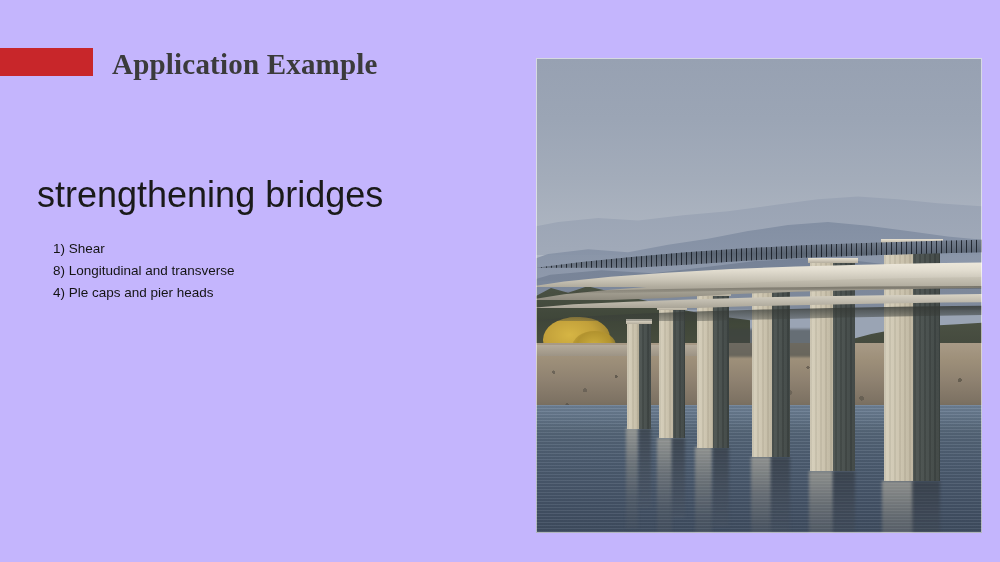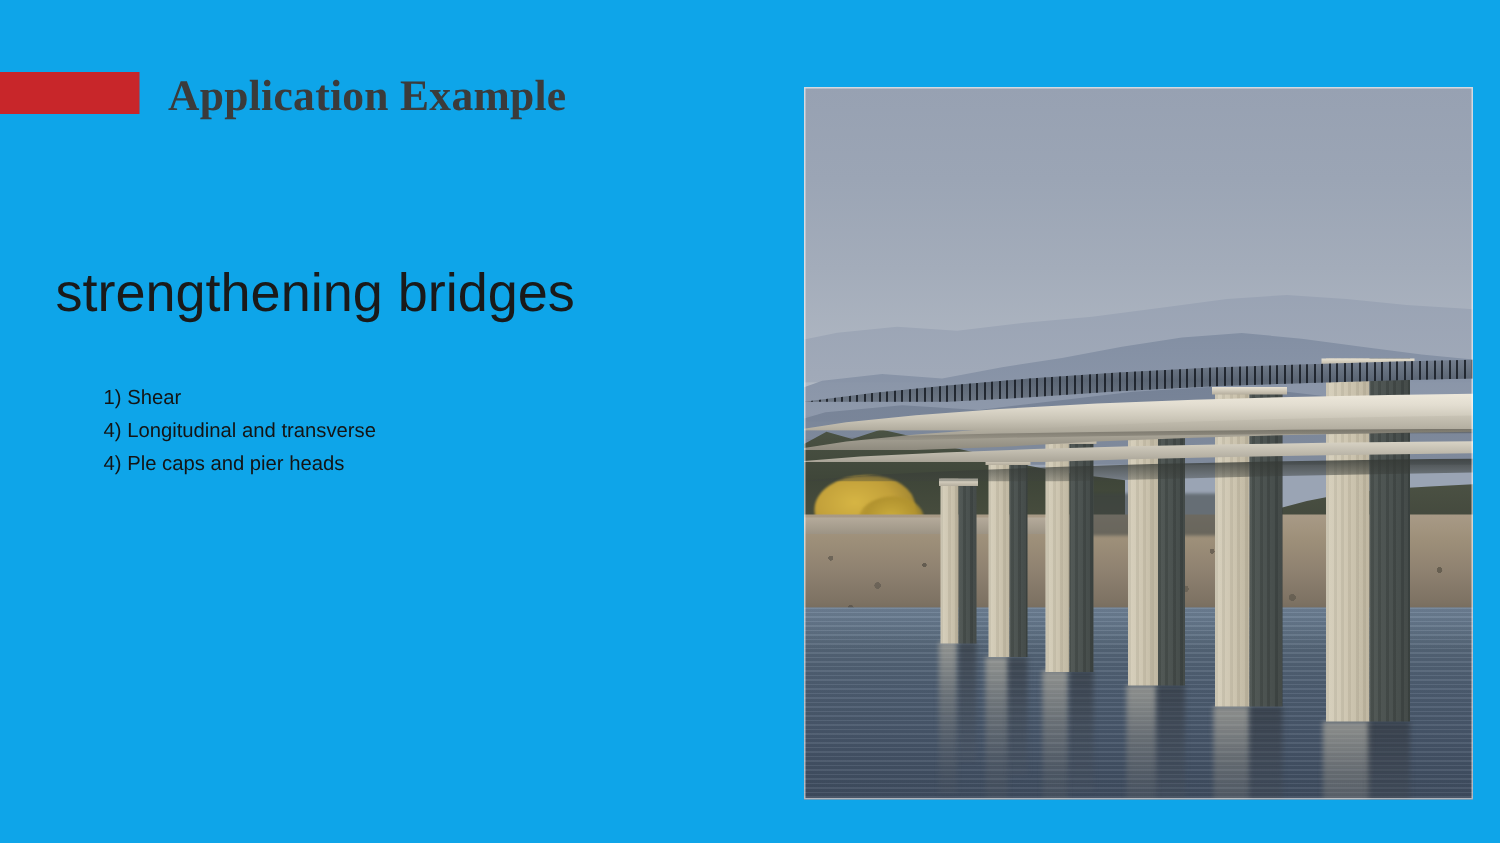--- a/index.html
+++ b/index.html
@@ -12,21 +12,21 @@
     background: #ffffff;
     font-family: "Liberation Sans", sans-serif;
     overflow: hidden;
     position: relative;
   }
 
   
   .slide {
     position: absolute;
     inset: 0;
-    background: #0ea5e9;
+    background: #c4b5fd;
   }
 
   
   .title-accent {
     position: absolute;
     left: 0;
     top: 48px;
     width: 93px;
     height: 28px;
     background: #c8262a;
@@ -52,21 +52,21 @@
     font-size: 36px;
     line-height: 33px;
     color: #1a1a1a;
     font-weight: normal;
     white-space: nowrap;
   }
   .bullet-list {
     position: absolute;
     left: 53px;
     top: 238px;
-    margin: 16px;
+    margin: 0;
     padding: 0;
     list-style: none;
   }
   .bullet-list li {
     font-size: 13.5px;
     line-height: 21.8px;
     color: #141414;
     white-space: nowrap;
   }
 
@@ -377,21 +377,21 @@
 
 <div class="slide">
 
   <div class="title-accent"></div>
   <div class="slide-title">Application Example</div>
 
   <div class="section-heading">strengthening bridges</div>
 
   <ul class="bullet-list">
     <li>1) Shear</li>
-    <li>4) Longitudinal and transverse</li>
+    <li>8) Longitudinal and transverse</li>
     <li>4) Ple caps and pier heads</li>
   </ul>
 
   <div class="photo">
     <div class="photo-inner">
 
       <div class="sky"></div>
       <div class="ridge ridge-far"></div>
       <div class="ridge ridge-mid"></div>
       <div class="ridge ridge-near"></div>

